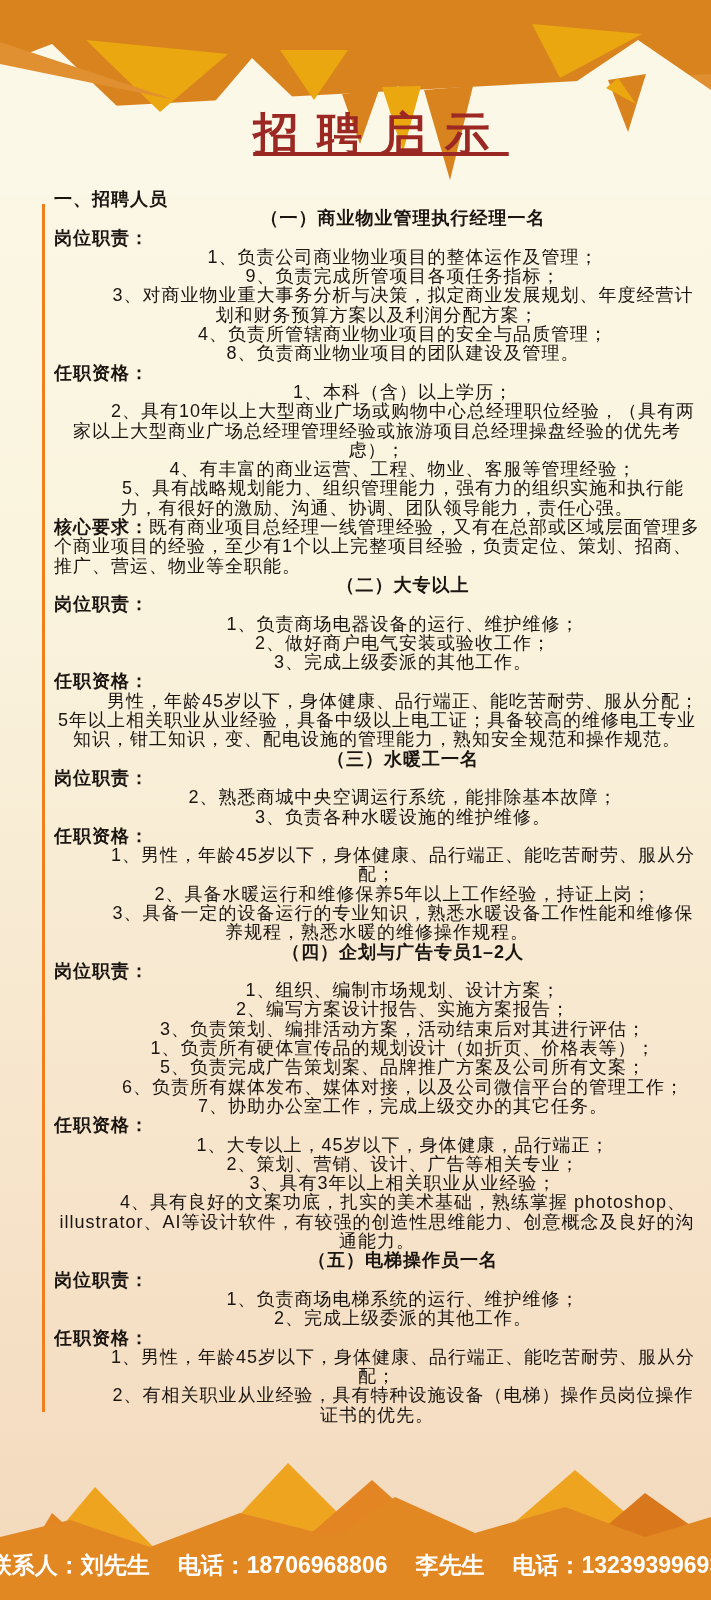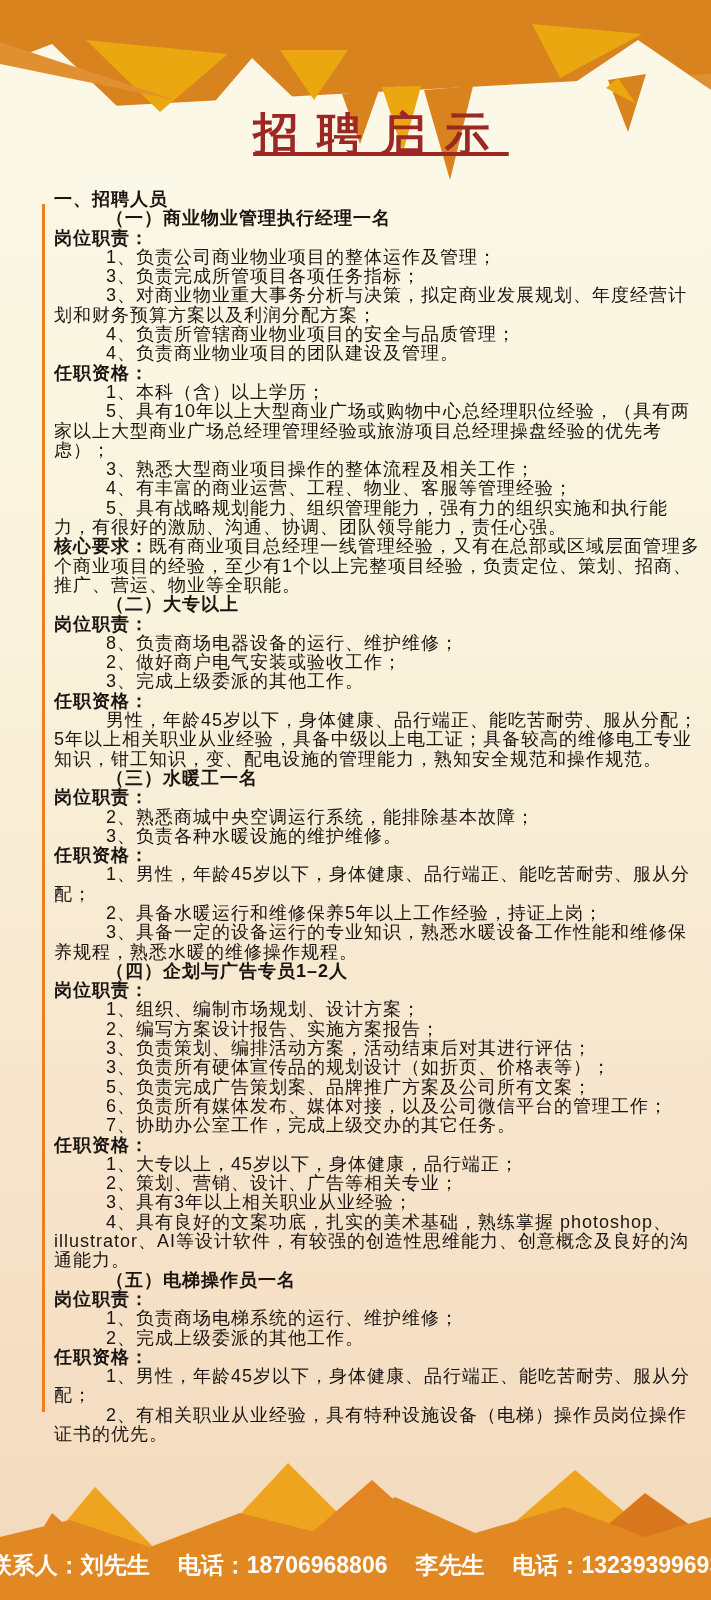--- a/index.html
+++ b/index.html
@@ -15,21 +15,21 @@
     text-align:center;font-size:45px;font-weight:bold;color:#9B2822;
     letter-spacing:0.42em;padding-left:0.42em;box-sizing:border-box;text-decoration:underline;
   }
   .rail-line{position:absolute;left:42px;top:204px;width:3px;height:1208px;background:#EE7F1C;}
   .content{
     position:absolute;left:54px;top:190px;width:646px;height:1290px;overflow:hidden;
     font-size:18px;line-height:19.3px;color:#1B1512;letter-spacing:1px;
   }
   .blk{position:relative;margin:0;}
   .h1,.label,.subhead{font-weight:bold;}
-  .subhead,.item{text-indent:52px;}
+  .subhead,.item{text-indent:52px;text-align:center;}
   .gap{height:26px;}
   .footer-bar{
     position:absolute;top:1550px;left:0;width:100%;
     display:flex;justify-content:center;gap:28px;
     color:#FFFFFF;font-weight:bold;font-size:23px;white-space:nowrap;
   }
 </style>
 </head>
 <body>
 
@@ -60,52 +60,51 @@
 
   <h1 class="page-title">招聘启示</h1>
 
   <div class="rail-line"></div>
 
   <div class="content" id="content">
       <p class="blk h1">一、招聘人员</p>
       <p class="blk subhead">（一）商业物业管理执行经理一名</p>
       <p class="blk label">岗位职责：</p>
       <p class="blk item">1、负责公司商业物业项目的整体运作及管理；</p>
-      <p class="blk item">3、负责完成所管项目各项任务指标；</p>
+      <p class="blk item">9、负责完成所管项目各项任务指标；</p>
       <p class="blk item">3、对商业物业重大事务分析与决策，拟定商业发展规划、年度经营计划和财务预算方案以及利润分配方案；</p>
       <p class="blk item">4、负责所管辖商业物业项目的安全与品质管理；</p>
-      <p class="blk item">4、负责商业物业项目的团队建设及管理。</p>
+      <p class="blk item">8、负责商业物业项目的团队建设及管理。</p>
       <p class="blk label">任职资格：</p>
       <p class="blk item">1、本科（含）以上学历；</p>
-      <p class="blk item">5、具有10年以上大型商业广场或购物中心总经理职位经验，（具有两家以上大型商业广场总经理管理经验或旅游项目总经理操盘经验的优先考虑）；</p>
-      <p class="blk item">3、熟悉大型商业项目操作的整体流程及相关工作；</p>
+      <p class="blk item">2、具有10年以上大型商业广场或购物中心总经理职位经验，（具有两家以上大型商业广场总经理管理经验或旅游项目总经理操盘经验的优先考虑）；</p>
       <p class="blk item">4、有丰富的商业运营、工程、物业、客服等管理经验；</p>
       <p class="blk item">5、具有战略规划能力、组织管理能力，强有力的组织实施和执行能力，有很好的激励、沟通、协调、团队领导能力，责任心强。</p>
       <p class="blk para"><b>核心要求：</b>既有商业项目总经理一线管理经验，又有在总部或区域层面管理多个商业项目的经验，至少有1个以上完整项目经验，负责定位、策划、招商、推广、营运、物业等全职能。</p>
       <p class="blk subhead">（二）大专以上</p>
       <p class="blk label">岗位职责：</p>
-      <p class="blk item">8、负责商场电器设备的运行、维护维修；</p>
+      <p class="blk item">1、负责商场电器设备的运行、维护维修；</p>
       <p class="blk item">2、做好商户电气安装或验收工作；</p>
       <p class="blk item">3、完成上级委派的其他工作。</p>
       <p class="blk label">任职资格：</p>
       <p class="blk item">男性，年龄45岁以下，身体健康、品行端正、能吃苦耐劳、服从分配；5年以上相关职业从业经验，具备中级以上电工证；具备较高的维修电工专业知识，钳工知识，变、配电设施的管理能力，熟知安全规范和操作规范。</p>
       <p class="blk subhead">（三）水暖工一名</p>
       <p class="blk label">岗位职责：</p>
       <p class="blk item">2、熟悉商城中央空调运行系统，能排除基本故障；</p>
       <p class="blk item">3、负责各种水暖设施的维护维修。</p>
       <p class="blk label">任职资格：</p>
       <p class="blk item">1、男性，年龄45岁以下，身体健康、品行端正、能吃苦耐劳、服从分配；</p>
       <p class="blk item">2、具备水暖运行和维修保养5年以上工作经验，持证上岗；</p>
       <p class="blk item">3、具备一定的设备运行的专业知识，熟悉水暖设备工作性能和维修保养规程，熟悉水暖的维修操作规程。</p>
       <p class="blk subhead">（四）企划与广告专员1–2人</p>
       <p class="blk label">岗位职责：</p>
       <p class="blk item">1、组织、编制市场规划、设计方案；</p>
       <p class="blk item">2、编写方案设计报告、实施方案报告；</p>
       <p class="blk item">3、负责策划、编排活动方案，活动结束后对其进行评估；</p>
-      <p class="blk item">3、负责所有硬体宣传品的规划设计（如折页、价格表等）；</p>
+      <p class="blk item">1、负责所有硬体宣传品的规划设计（如折页、价格表等）；</p>
       <p class="blk item">5、负责完成广告策划案、品牌推广方案及公司所有文案；</p>
       <p class="blk item">6、负责所有媒体发布、媒体对接，以及公司微信平台的管理工作；</p>
       <p class="blk item">7、协助办公室工作，完成上级交办的其它任务。</p>
       <p class="blk label">任职资格：</p>
       <p class="blk item">1、大专以上，45岁以下，身体健康，品行端正；</p>
       <p class="blk item">2、策划、营销、设计、广告等相关专业；</p>
       <p class="blk item">3、具有3年以上相关职业从业经验；</p>
       <p class="blk item">4、具有良好的文案功底，扎实的美术基础，熟练掌握 photoshop、illustrator、AI等设计软件，有较强的创造性思维能力、创意概念及良好的沟通能力。</p>
       <p class="blk subhead">（五）电梯操作员一名</p>
       <p class="blk label">岗位职责：</p>

